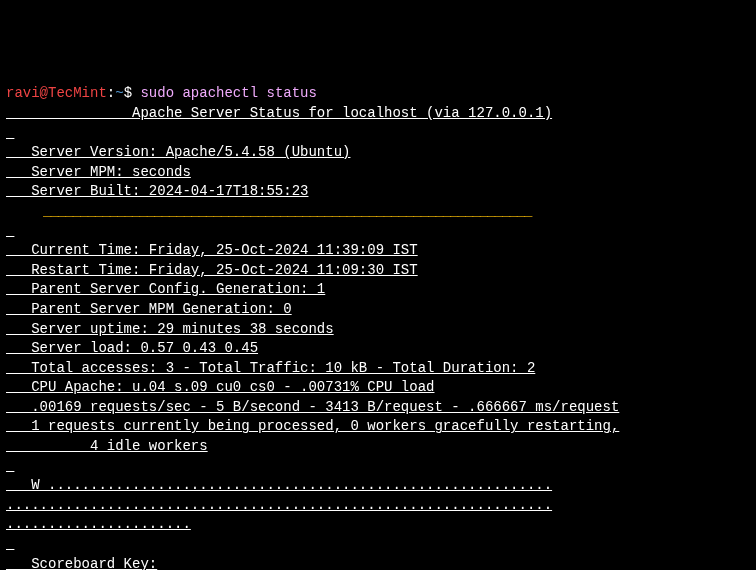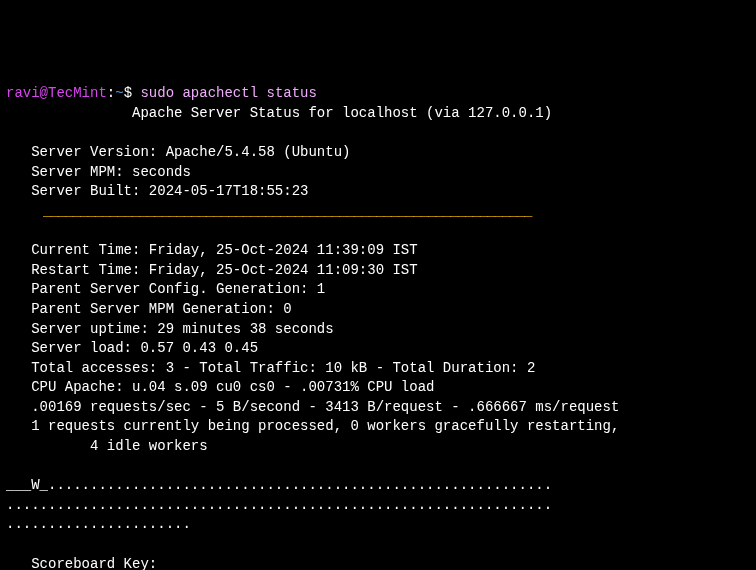--- a/index.html
+++ b/index.html
@@ -8,39 +8,39 @@
       color: #fff;
       font-family: 'Courier New', Courier, monospace;
       font-size: 14px;
       line-height: 1.4;
       padding: 6px;
       white-space: pre;
       width: 756px;
       height: 570px;
       overflow: hidden;
     }
-    .prompt-user { color: #d946ef; }
+    .prompt-user { color: #ef4444; }
     .prompt-colon { color: #fff; }
     .prompt-path { color: #569cd6; }
     .prompt-dollar { color: #fff; }
     .cmd { color: #f0abfc; }
-    .output { color: #fff; }
+    .output { color: #fff; text-decoration: underline; }
     .hr { color: #eab308; letter-spacing: -1px; }
   </style>
 </head>
 <body>
 
 
 
 <div><span><span class="prompt-user">ravi@TecMint</span><span class="prompt-colon">:</span><span class="prompt-path">~</span><span class="prompt-dollar">$ </span><span class="cmd">sudo apachectl status</span></span>
 <span class="output">               Apache Server Status for localhost (via 127.0.0.1)</span>
 <span class="output"> </span>
 <span class="output">   Server Version: Apache/5.4.58 (Ubuntu)</span>
 <span class="output">   Server MPM: seconds</span>
-<span class="output">   Server Built: 2024-05-17T18:55:23</span>
+<span class="output">   Server Built: 2024-04-17T18:55:23</span>
 <span class="hr">     __________________________________________________________________</span>
 <span class="output"> </span>
 <span class="output">   Current Time: Friday, 25-Oct-2024 11:39:09 IST</span>
 <span class="output">   Restart Time: Friday, 25-Oct-2024 11:09:30 IST</span>
 <span class="output">   Parent Server Config. Generation: 1</span>
 <span class="output">   Parent Server MPM Generation: 0</span>
 <span class="output">   Server uptime: 29 minutes 38 seconds</span>
 <span class="output">   Server load: 0.57 0.43 0.45</span>
 <span class="output">   Total accesses: 3 - Total Traffic: 10 kB - Total Duration: 2</span>
 <span class="output">   CPU Apache: u.04 s.09 cu0 cs0 - .00731% CPU load</span>

